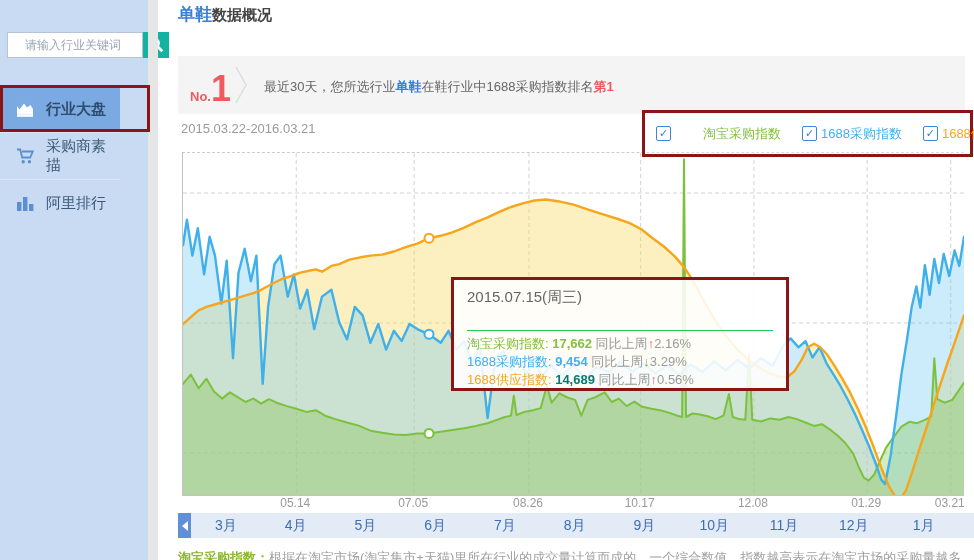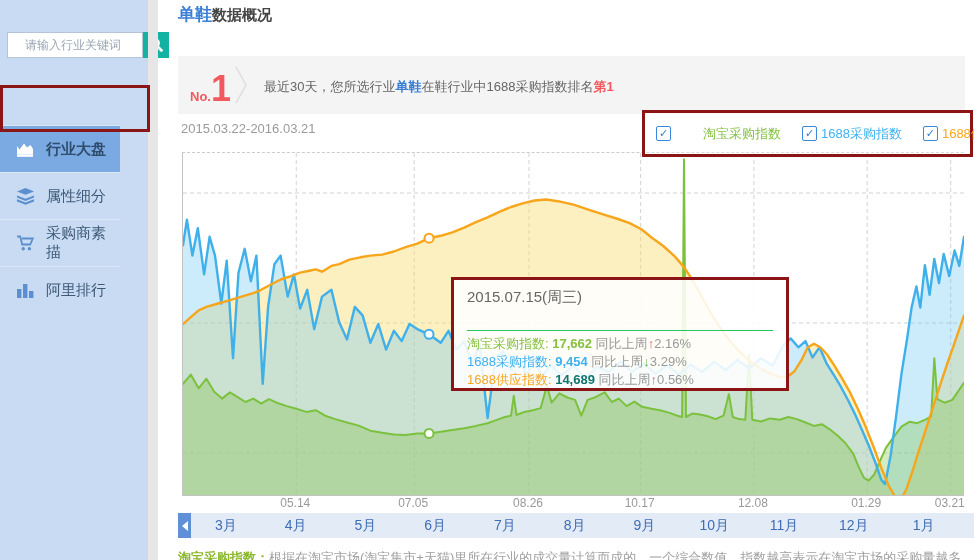--- a/index.html
+++ b/index.html
@@ -7,21 +7,21 @@
           font-family:"Liberation Sans","DejaVu Sans",sans-serif;}
   
   .sidebar{position:absolute;left:0;top:0;width:148px;height:560px;background:#c9dbf2;}
   .sidebar-gap{position:absolute;left:148px;top:0;width:10px;height:560px;background:#e6e6e6;}
   .search-row{position:absolute;left:7px;top:32px;display:flex;}
   .search-input{width:100px;height:24px;border:1px solid #b7c4d6;background:#fff;outline:none;
                 font-size:12px;color:#555;padding:0 17px;font-family:inherit;}
   .search-input::placeholder{color:#9aa6b5;}
   .search-btn{width:26px;height:26px;border:none;background:#14b2a0;cursor:pointer;padding:4px;}
   .search-btn svg{width:100%;height:100%;display:block;}
-  .menu{position:absolute;left:0;top:85px;width:120px;margin-top:40px;}
+  .menu{position:absolute;left:0;top:85px;width:120px;}
   .menu-item{height:46px;display:flex;align-items:center;padding-left:16px;cursor:pointer;
              border-top:1px solid #d9e6f5;color:#3c5a78;font-size:15px;}
   .menu-item .mi-icon{width:19px;height:17px;margin-right:11px;flex:0 0 auto;}
   .menu-item .mi-icon svg{width:100%;height:100%;display:block;}
   .menu-item.active{background:#7ba9e2;color:#2f4e6e;font-weight:bold;}
   
   .page-title{position:absolute;left:178px;top:3px;white-space:nowrap;}
   .pt-kw{color:#3a7fd5;font-size:17px;font-weight:bold;}
   .pt-rest{color:#444;font-size:15px;font-weight:bold;}
   .rank-banner{position:absolute;left:178px;top:56px;width:787px;height:58px;background:#f4f4f4;}
@@ -91,30 +91,20 @@
     </div>
     <div class="menu" id="menu">
         <div class="menu-item active">
           <span class="mi-icon">
             <svg viewBox="0 0 19 17">
               <path d="M1 13V5l2.5 3.5L8 2.5l3 4 3.5-2.5L17 8v5z" fill="#ffffff"></path>
               <rect x="1" y="13.2" width="16" height="2.6" fill="#ffffff"></rect>
             </svg>
           </span>
           <span>行业大盘</span>
-        </div>
-        <div class="menu-item">
-          <span class="mi-icon">
-            <svg viewBox="0 0 19 17">
-              <path d="M9.5 0l8.5 3.4-8.5 3.4L1 3.4z" fill="#5b8fd0"></path>
-              <path d="M1 7.4l8.5 3.4 8.5-3.4v2.2L9.5 13 1 9.6z" fill="#5b8fd0"></path>
-              <path d="M1 11.2l8.5 3.4 8.5-3.4v2.2L9.5 16.8 1 13.4z" fill="#5b8fd0"></path>
-            </svg>
-          </span>
-          <span>属性细分</span>
         </div>
         <div class="menu-item">
           <span class="mi-icon">
             <svg viewBox="0 0 19 17">
               <path d="M1 1.5h3.2l2 8h8l2.6-6H6" fill="none" stroke="#5b8fd0" stroke-width="1.8"></path>
               <circle cx="7.2" cy="13.8" r="1.7" fill="#5b8fd0"></circle>
               <circle cx="13.4" cy="13.8" r="1.7" fill="#5b8fd0"></circle>
             </svg>
           </span>
           <span>采购商素描</span>

